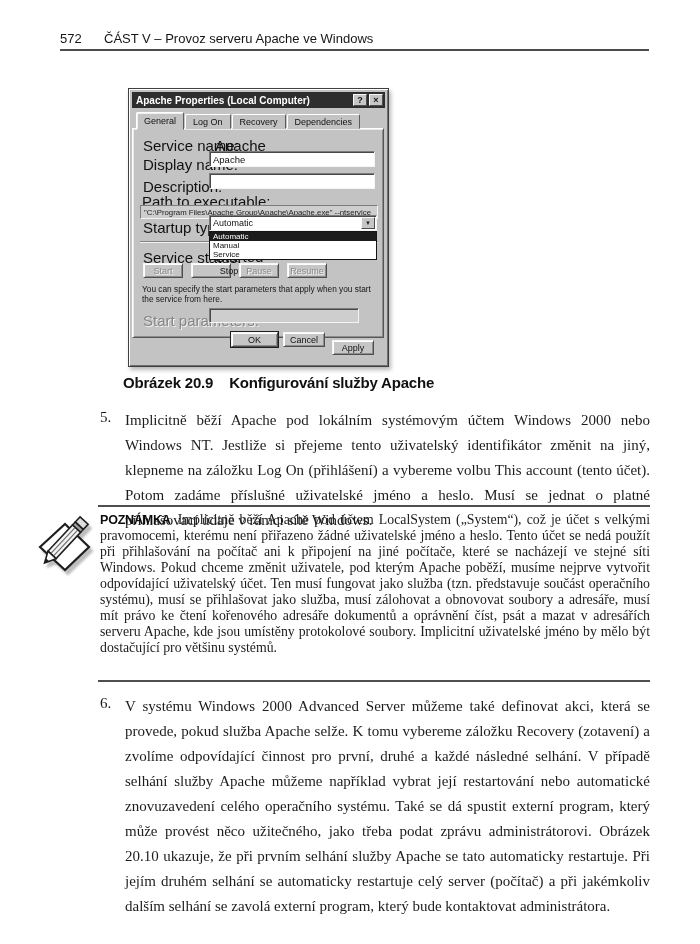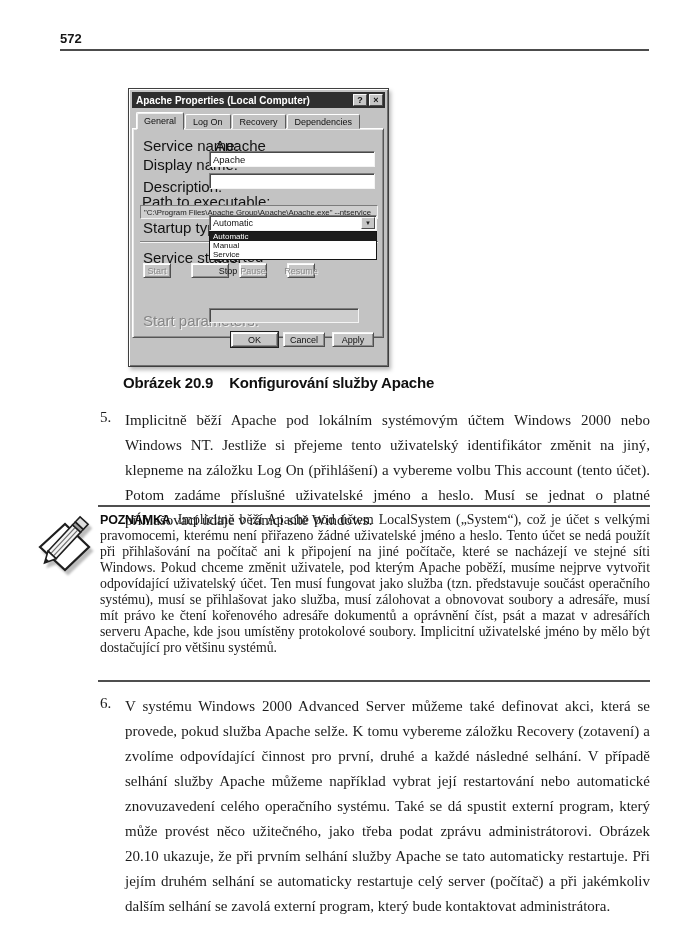--- a/index.html
+++ b/index.html
@@ -1,21 +1,21 @@
 <!DOCTYPE html>
 <html><head>
 <meta charset="utf-8">
 <style>
   html,body{margin:0;padding:0;background:#e9e9e9;}
   .page{position:relative;width:700px;height:944px;background:#ffffff;overflow:hidden;
         font-family:"Liberation Serif", serif;color:#1c1c1c;}
 
   
   .runhead{position:absolute;top:31px;left:60px;right:52px;display:flex;align-items:baseline;
-           font-family:"Liberation Sans", sans-serif;font-weight:bold;font-size:13px;color:#161616;}
+           font-family:"Liberation Sans", sans-serif;font-weight:normal;font-size:13px;color:#161616;}
   .runhead .pg{width:44px;}
   .head-rule{position:absolute;top:49px;left:60px;width:589px;height:2px;background:#4c4c4c;}
 
   
   .dlg{position:absolute;left:128px;top:88px;width:259px;height:277px;background:#c3c3c3;
        border:1px solid #3f3f3f;box-shadow:inset 1px 1px 0 #ffffff,inset -1px -1px 0 #6f6f6f,2px 3px 4px rgba(0,0,0,.28);
        font-family:"Liberation Sans", sans-serif;color:#111;}
   .dlg *{box-sizing:border-box;}
   .dlg-title{position:absolute;left:3px;top:3px;right:3px;height:16px;background:#2e2e2e;color:#fff;
              display:flex;align-items:center;padding:0 2px 0 4px;font-size:10px;font-weight:bold;white-space:nowrap;}
@@ -41,21 +41,21 @@
   .combo .arrow{position:absolute;right:1px;top:1px;width:14px;height:12px;background:#c6c6c6;
                 border:1px solid;border-color:#f8f8f8 #4d4d4d #4d4d4d #f8f8f8;display:flex;align-items:center;
                 justify-content:center;font-size:6px;color:#222;}
   .groove{position:absolute;left:7px;top:112px;width:238px;height:2px;border-top:1px solid #828282;border-bottom:1px solid #f4f4f4;z-index:1;}
   .droplist{position:absolute;left:76px;top:102px;width:168px;background:#fff;border:1px solid #141414;z-index:5;}
   .droplist .item{height:9px;display:flex;align-items:center;padding:0 3px;font-size:8px;color:#111;}
   .droplist .item.sel{background:#1c1c1c;color:#fff;}
   .btn95{background:#c6c6c6;border:1px solid;border-color:#f6f6f6 #4f4f4f #4f4f4f #f6f6f6;
          box-shadow:inset 1px 1px 0 #fff,inset -1px -1px 0 #8c8c8c;font-family:"Liberation Sans", sans-serif;
          font-size:9px;color:#111;display:flex;align-items:center;justify-content:center;padding:0;}
-  .svcbtn{position:absolute;top:134px;width:28px;height:15px;}
+  .svcbtn{position:absolute;top:134px;width:40px;height:15px;}
   .btn95.disabled{color:#8a8a8a;text-shadow:1px 1px 0 #f4f4f4;}
   .hint{position:absolute;left:9px;top:156px;width:234px;font-size:8.3px;line-height:9.6px;color:#161616;}
   .okrow-btn{position:absolute;top:243px;height:15px;}
   .btn95.default{outline:1px solid #1e1e1e;}
 
   
   .caption{position:absolute;left:123px;top:374px;font-family:"Liberation Sans", sans-serif;
            font-weight:bold;font-size:15px;letter-spacing:-0.2px;color:#101010;}
   .caption .cap-num{margin-right:12px;}
 
@@ -75,20 +75,21 @@
               letter-spacing:-0.2px;margin-right:7px;color:#0d0d0d;}
   .note-icon{position:absolute;left:30px;top:503px;width:70px;height:88px;}
 </style>
 </head>
 <body>
 
 <div class="page">
 
   <div class="runhead">
     <span class="pg">572</span>
+    <span>ČÁST V – Provoz serveru Apache ve Windows</span>
   </div>
   <div class="head-rule"></div>
 
   <div class="dlg">
     <div class="dlg-title">
       <span class="t">Apache Properties (Local Computer)</span>
       <span class="tb-btn">?</span>
       <span class="tb-btn">×</span>
     </div>
 
@@ -127,28 +128,29 @@
         <div class="item sel">Automatic</div>
         <div class="item">Manual</div>
         <div class="item">Service</div>
       </div>
 
       <button class="btn95 svcbtn disabled" style="left:10px;">Start</button>
       <button class="btn95 svcbtn" style="left:58px;padding-left:36px;">Stop</button>
       <button class="btn95 svcbtn disabled" style="left:106px;">Pause</button>
       <button class="btn95 svcbtn disabled" style="left:154px;">Resume</button>
 
+      <div class="hint">You can specify the start parameters that apply when you start the service from here.</div>
 
       <span class="lbl dis" style="left:10px;top:183px;">Start parameters:</span>
       <input class="tbox sunken" style="left: 76px; top: 179px; width: 150px; height: 15px; background: rgb(206, 206, 206);" disabled="" value="">
     </div>
 
     <button class="btn95 okrow-btn default" style="left:102px;width:47px;">OK</button>
     <button class="btn95 okrow-btn" style="left:154px;width:42px;">Cancel</button>
-    <button class="btn95 okrow-btn" style="left:203px;width:42px;">Apply</button>
+    <button class="btn95 okrow-btn" style="left:203px;width:42px;margin-top:8px;">Apply</button>
   </div>
 
   <div class="caption">
     <span class="cap-num">Obrázek 20.9</span>
     <span>Konfigurování služby Apache</span>
   </div>
 
   <div class="list-item" id="item5">
     <span class="num">5.</span>
     <div class="txt">Implicitně běží Apache pod lokálním systémovým účtem Windows 2000 nebo Windows NT. Jestliže si přejeme tento uživatelský identifikátor změnit na jiný, klepneme na záložku Log On (přihlášení) a vybereme volbu This account (tento účet). Potom zadáme příslušné uživatelské jméno a heslo. Musí se jednat o platné přihlašovací údaje v rámci sítě Windows.</div>

